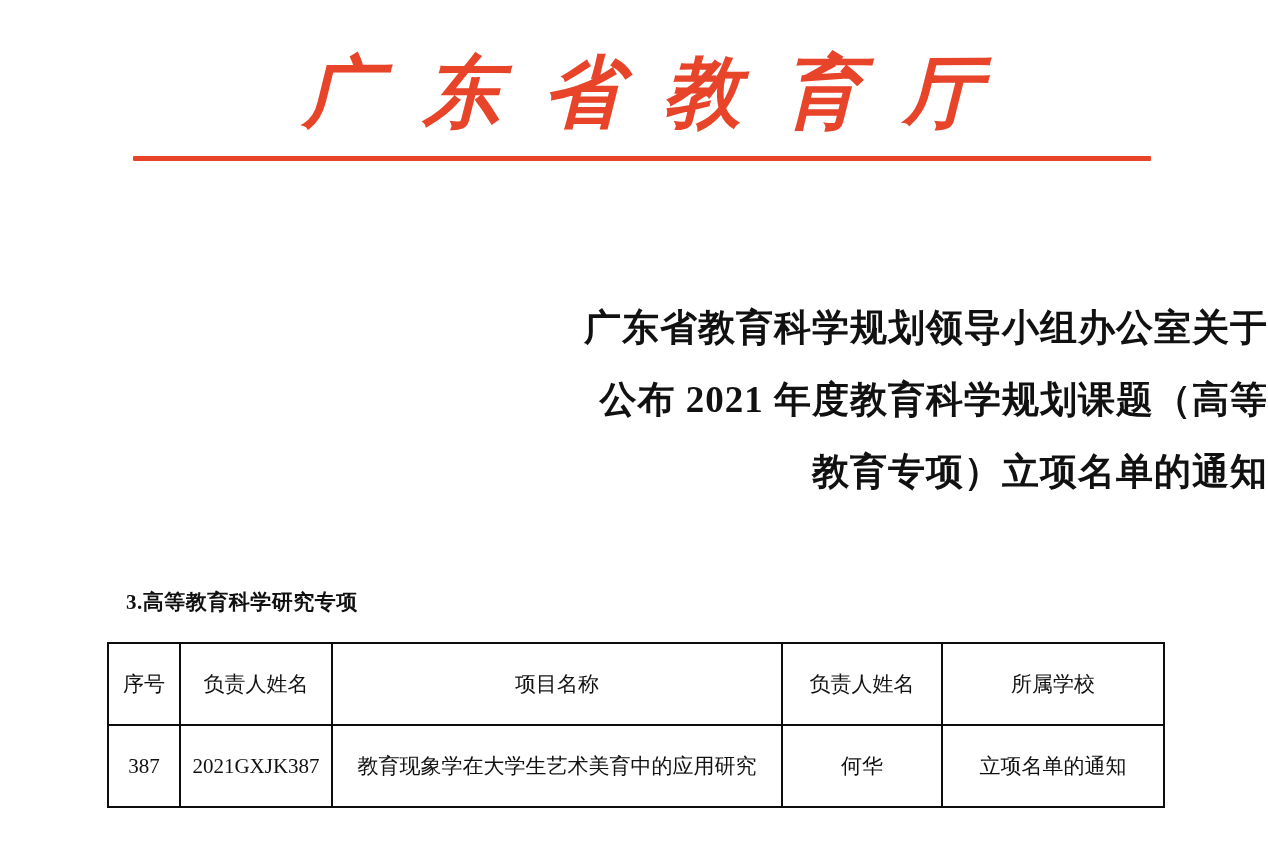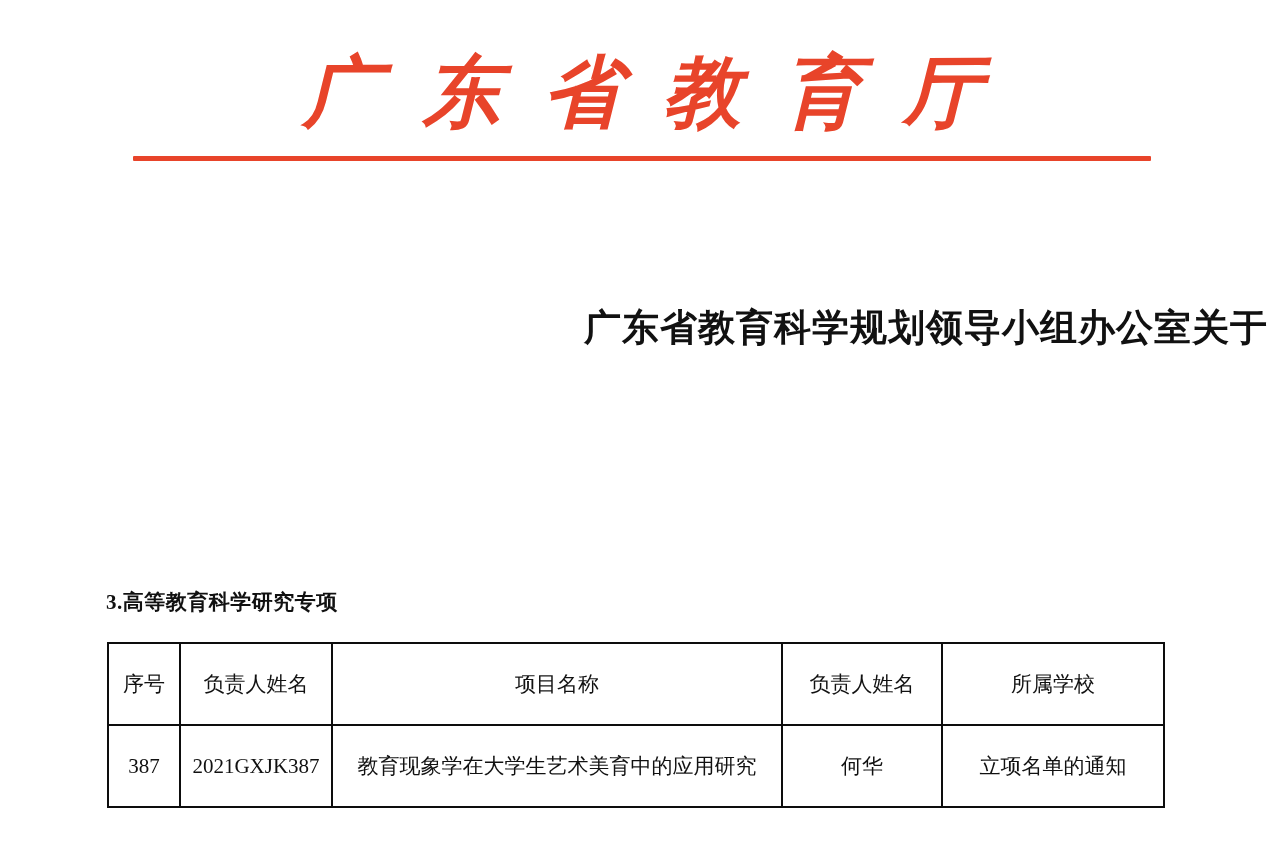--- a/index.html
+++ b/index.html
@@ -66,21 +66,21 @@
     line-height: 72px;
     letter-spacing: 1px;
     color: #111111;
     white-space: nowrap;
   }
 
   
   .section-heading {
     position: absolute;
     top: 588px;
-    left: 106px;
+    left: 126px;
     font-family: "Liberation Serif", "DejaVu Serif", serif;
     font-weight: bold;
     font-size: 21px;
     letter-spacing: 0.5px;
     color: #111111;
   }
 
   
   .table-wrap {
     position: absolute;
@@ -131,20 +131,22 @@
 
 <div class="page">
 
   <div class="letterhead">
     <div class="letterhead-title">广东省教育厅</div>
     <div class="letterhead-rule"></div>
   </div>
 
   <div class="doc-title">
     <div class="doc-title-line">广东省教育科学规划领导小组办公室关于</div>
+    <div class="doc-title-line">公布 2021 年度教育科学规划课题（高等</div>
+    <div class="doc-title-line">教育专项）立项名单的通知</div>
   </div>
 
   <div class="section-heading">3.高等教育科学研究专项</div>
 
   <div class="table-wrap">
     <table class="grant-table">
       <colgroup>
         <col class="col-seq">
         <col class="col-code">
         <col class="col-name">

